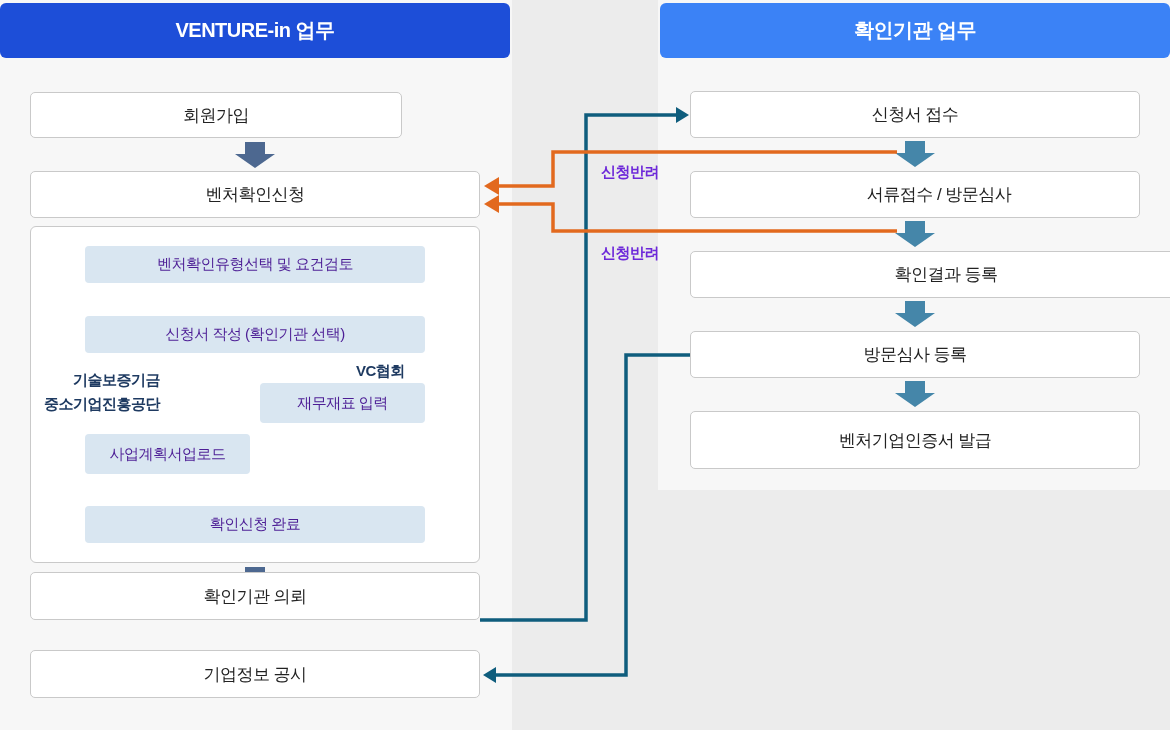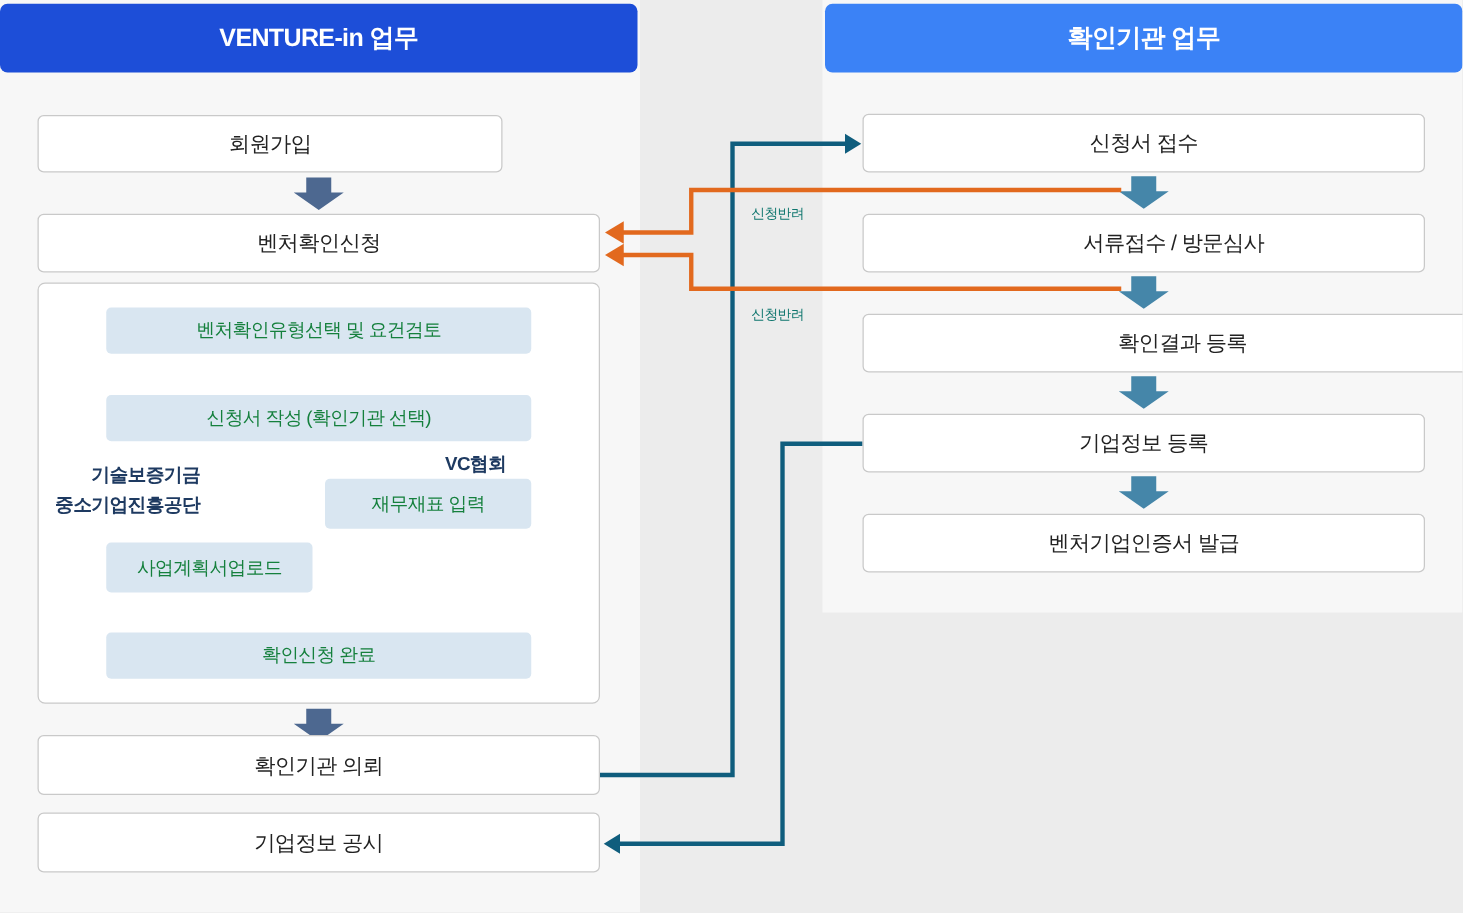--- a/index.html
+++ b/index.html
@@ -38,31 +38,31 @@
     position:absolute;
     left:30px; top:226px; width:450px; height:337px;
     background:#ffffff; border:1px solid #c9c9c9; border-radius:6px;
     z-index:1;
   }
   .subnode {
     position:absolute;
     background:#d9e6f1;
     border-radius:4px;
     display:flex; align-items:center; justify-content:center;
-    font-size:15px; color:#15803d; letter-spacing:-0.5px;
+    font-size:15px; color:#4c1d95; letter-spacing:-0.5px;
     z-index:2;
   }
   .branch-label {
     position:absolute;
     font-size:15px; font-weight:bold; color:#1e3a61; letter-spacing:-0.5px;
     z-index:2; text-align:right;
   }
   .edge-label {
     position:absolute;
-    font-size:11px; font-weight:normal; color:#0f766e; letter-spacing:-0.5px;
+    font-size:15px; font-weight:bold; color:#6d28d9; letter-spacing:-0.5px;
     z-index:2;
   }
   #connector-overlay {
     position:absolute; left:0; top:0; width:1170px; height:730px;
     z-index:1; pointer-events:none;
   }
 </style>
 </head>
 <body>
 
@@ -124,23 +124,23 @@
 <div class="group-box"></div>
 <div class="subnode" style="left:85px;  top:246px; width:340px; height:37px;">벤처확인유형선택 및 요건검토</div>
 <div class="subnode" style="left:85px;  top:316px; width:340px; height:37px;">신청서 작성 (확인기관 선택)</div>
 <div class="branch-label" style="left:40px; top:371px; width:120px;">기술보증기금</div>
 <div class="branch-label" style="left:40px; top:395px; width:120px;">중소기업진흥공단</div>
 <div class="branch-label" style="left:356px; top:362px; width:60px; text-align:left;">VC협회</div>
 <div class="subnode" style="left:260px; top:383px; width:165px; height:40px;">재무재표 입력</div>
 <div class="subnode" style="left:85px;  top:434px; width:165px; height:40px;">사업계획서업로드</div>
 <div class="subnode" style="left:85px;  top:506px; width:340px; height:37px;">확인신청 완료</div>
 
-<div class="node" style="left:30px; top:572px; width:450px; height:48px;margin-top:16px;">확인기관 의뢰</div>
+<div class="node" style="left:30px; top:572px; width:450px; height:48px;">확인기관 의뢰</div>
 <div class="node" style="left:30px; top:650px; width:450px; height:48px;">기업정보 공시</div>
 
 <div class="node" style="left:690px; top:91px;  width:450px; height:47px;">신청서 접수</div>
 <div class="node" style="left:690px; top:171px; width:450px; height:47px;padding-left:48px;">서류접수 / 방문심사</div>
 <div class="node" style="left:690px; top:251px; width:512px; height:47px;">확인결과 등록</div>
-<div class="node" style="left:690px; top:331px; width:450px; height:47px;">기업정보 등록</div>
-<div class="node" style="left:690px; top:411px; width:450px; height:47px;">벤처기업인증서 발급</div>
+<div class="node" style="left:690px; top:331px; width:450px; height:47px;">방문심사 등록</div>
+<div class="node" style="left:690px; top:411px; width:450px; height:58px;">벤처기업인증서 발급</div>
 
 <div class="edge-label" style="left:601px; top:163px;">신청반려</div>
 <div class="edge-label" style="left:601px; top:244px;">신청반려</div>
 
 </body></html>

